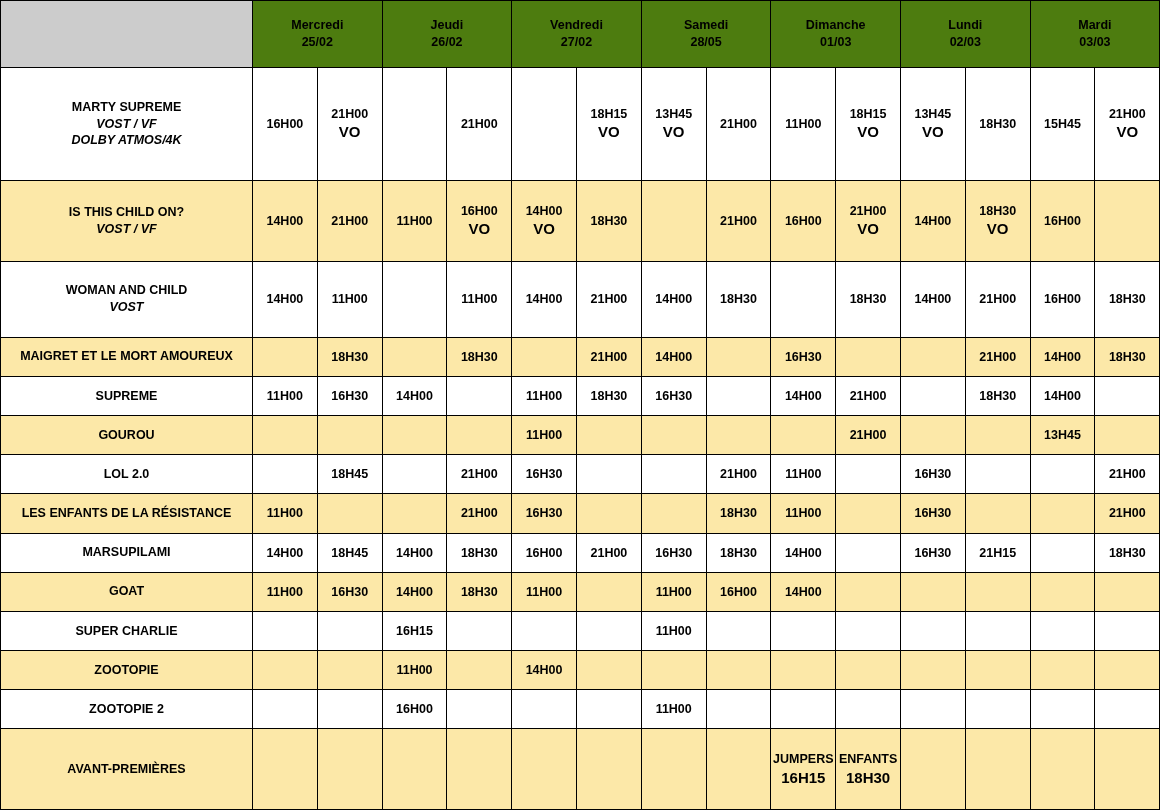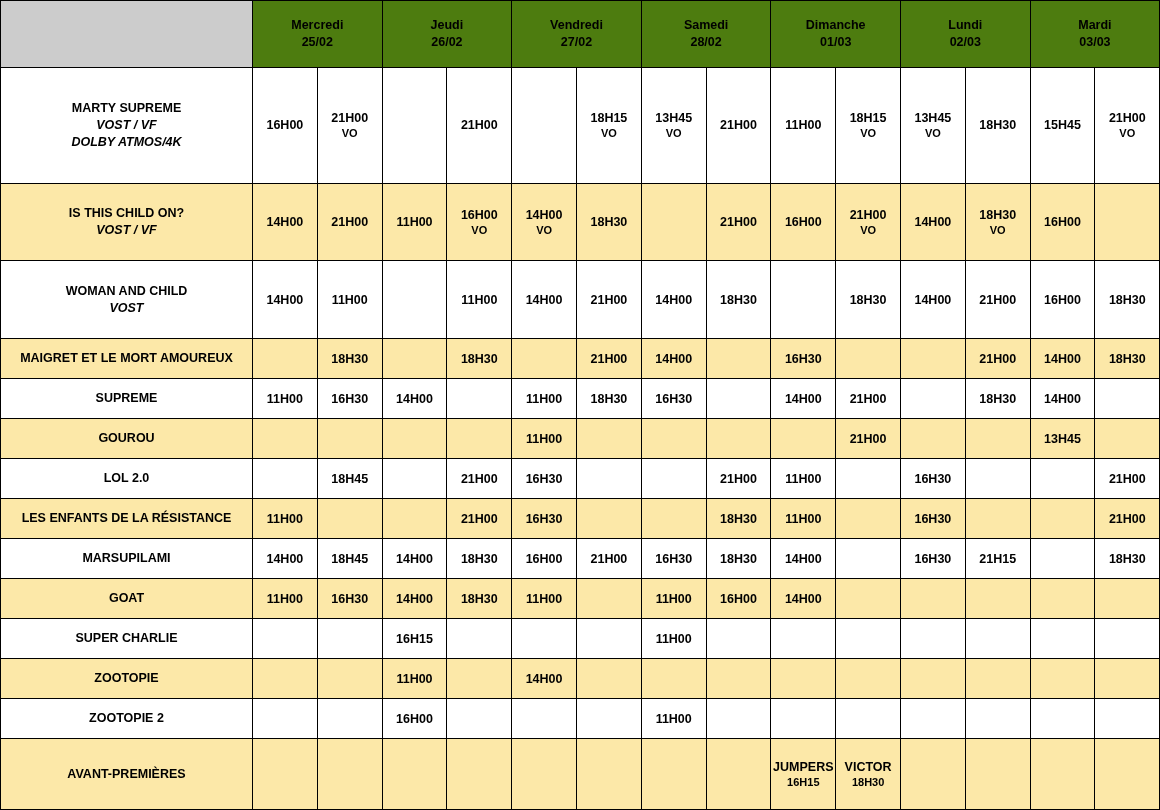--- a/index.html
+++ b/index.html
@@ -53,21 +53,21 @@
     font-style: italic;
     font-weight: bold;
   }
   td.slot {
     font-size: 12.5px;
     font-weight: bold;
     line-height: 1.3;
   }
   td.slot .ver {
     display: block;
-    font-size: 11px;
+    font-size: 15px;
     font-weight: bold;
   }
   tr.row-alt td {
     background: #fce8a8;
   }
   tr.row-plain td {
     background: #ffffff;
   }
   td.avp {
     font-size: 11px;
@@ -109,21 +109,21 @@
       <th colspan="2">
         <span class="daylabel">Jeudi</span>
         <span class="datelabel">26/02</span>
       </th>
       <th colspan="2">
         <span class="daylabel">Vendredi</span>
         <span class="datelabel">27/02</span>
       </th>
       <th colspan="2">
         <span class="daylabel">Samedi</span>
-        <span class="datelabel">28/02</span>
+        <span class="datelabel">28/05</span>
       </th>
       <th colspan="2">
         <span class="daylabel">Dimanche</span>
         <span class="datelabel">01/03</span>
       </th>
       <th colspan="2">
         <span class="daylabel">Lundi</span>
         <span class="datelabel">02/03</span>
       </th>
       <th colspan="2">
@@ -358,20 +358,20 @@
         <td class="film"><span>AVANT-PREMIÈRES</span></td>
         <td class="slot avp"><span></span></td>
         <td class="slot avp"><span></span></td>
         <td class="slot avp"><span></span></td>
         <td class="slot avp"><span></span></td>
         <td class="slot avp"><span></span></td>
         <td class="slot avp"><span></span></td>
         <td class="slot avp"><span></span></td>
         <td class="slot avp"><span></span></td>
         <td class="slot avp"><span>JUMPERS</span><span class="ver">16H15</span></td>
-        <td class="slot avp"><span>VICTOR</span><span class="ver">18H30</span></td>
+        <td class="slot avp"><span>ENFANTS</span><span class="ver">18H30</span></td>
         <td class="slot avp"><span></span></td>
         <td class="slot avp"><span></span></td>
         <td class="slot avp"><span></span></td>
         <td class="slot avp"><span></span></td>
       </tr>
     </tbody>
 </table>
 
 </body></html>

